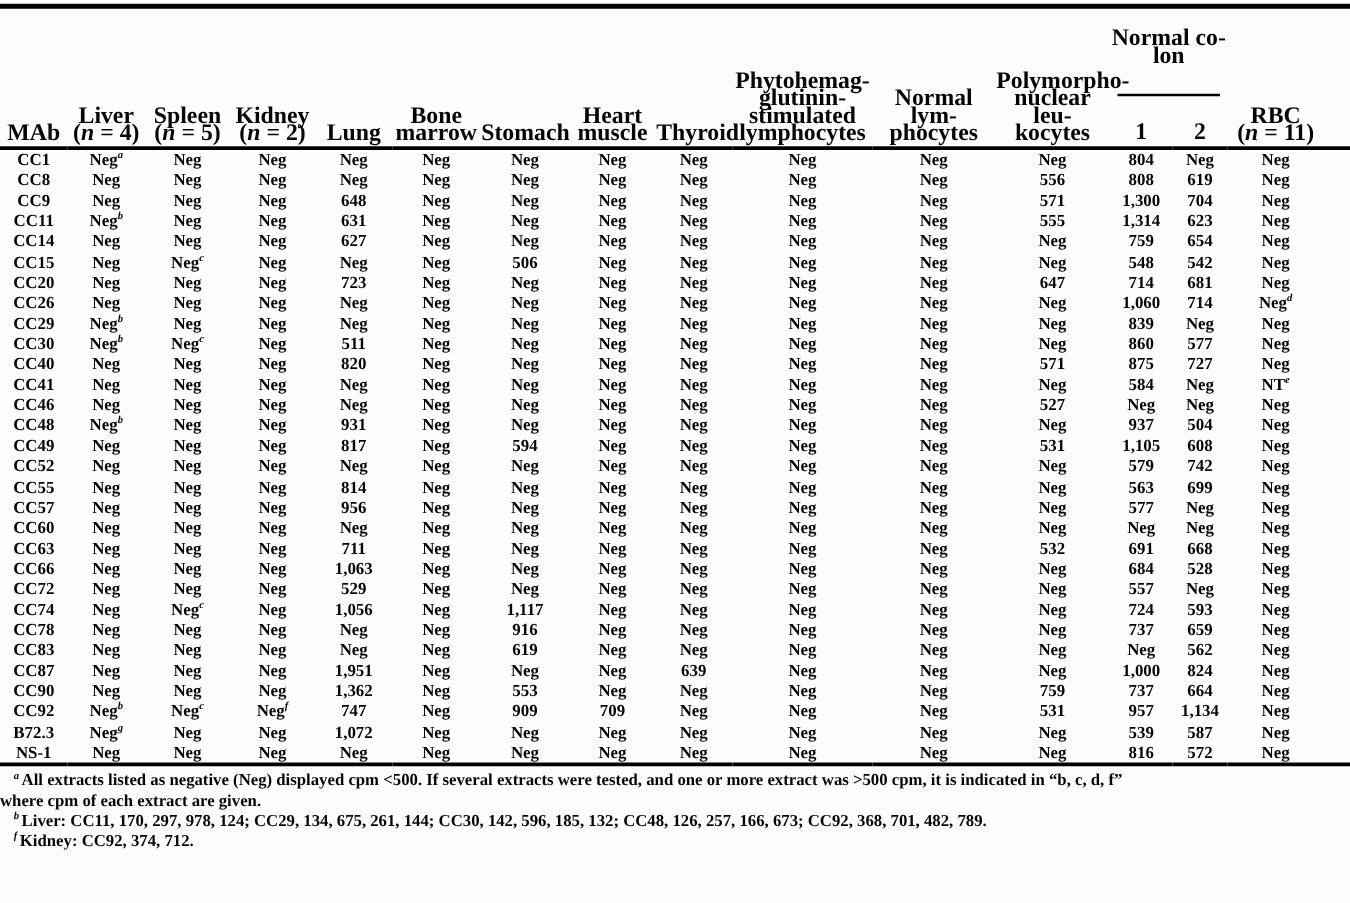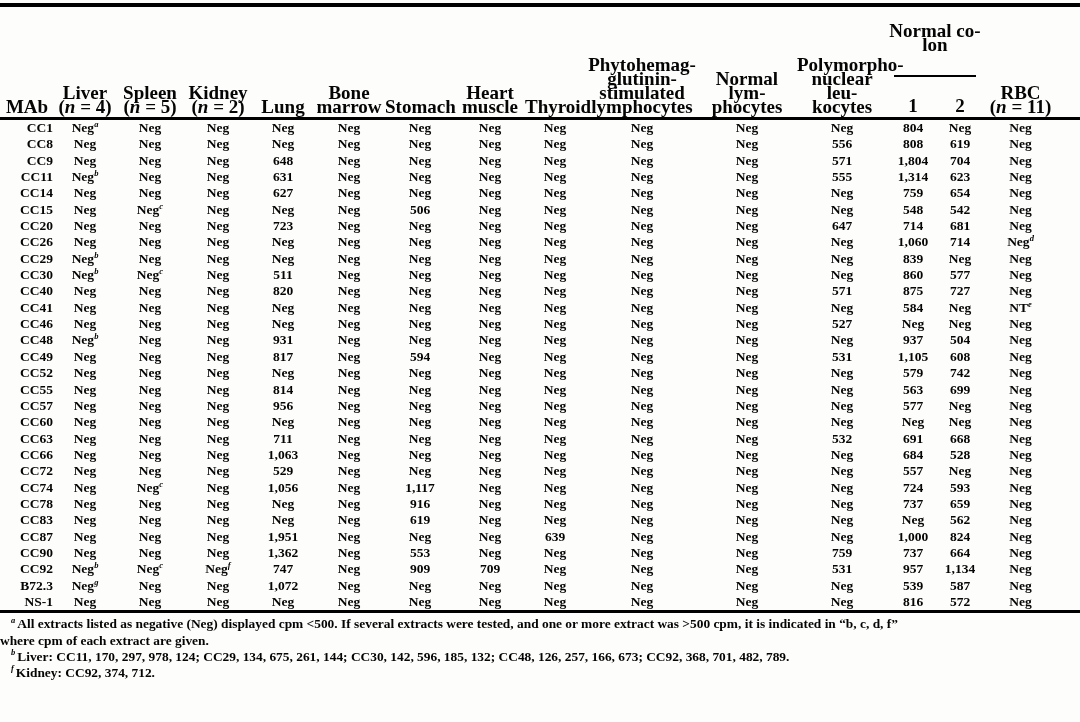--- a/index.html
+++ b/index.html
@@ -18,21 +18,21 @@
     white-space:pre-line;
   }
   th.colon-group{padding-bottom:0;}
   .colon-rule{height:0;border-bottom:2px solid #000;margin:9px 5px 0 5px;}
   tr.sub-row th{height:20px;padding-bottom:4px;}
   tbody td{
     font-size:13.5px;line-height:16.35px;text-align:center;
     padding:0 1px;font-weight:bold;white-space:nowrap;
   }
   tbody{border-bottom:3px solid #000;}
-  td.mab-label{text-align:right;margin-left:10px;}
+  td.mab-label{text-align:center;margin-left:10px;}
   th.rbc-col,td.rbc-cell{padding-right:22px;}
   sup{font-size:8.5px;font-style:italic;line-height:0;vertical-align:super;}
   .footnotes{padding:3px 2px 0 0;font-size:13.4px;line-height:16.2px;}
   .footnote{white-space:pre-line;text-indent:11px;}
   .footnote sup{margin-right:2px;}
   i{font-style:italic;}
 </style>
 </head>
 <body>
 
@@ -136,21 +136,21 @@
           <td>Neg</td>
           <td>Neg</td>
           <td>648</td>
           <td>Neg</td>
           <td>Neg</td>
           <td>Neg</td>
           <td>Neg</td>
           <td>Neg</td>
           <td>Neg</td>
           <td>571</td>
-          <td>1,804</td>
+          <td>1,300</td>
           <td>704</td>
           <td class="rbc-cell">Neg</td>
         </tr>
         <tr>
           <td class="mab-label">CC11</td>
           <td>Neg<sup>b</sup></td>
           <td>Neg</td>
           <td>Neg</td>
           <td>631</td>
           <td>Neg</td>

